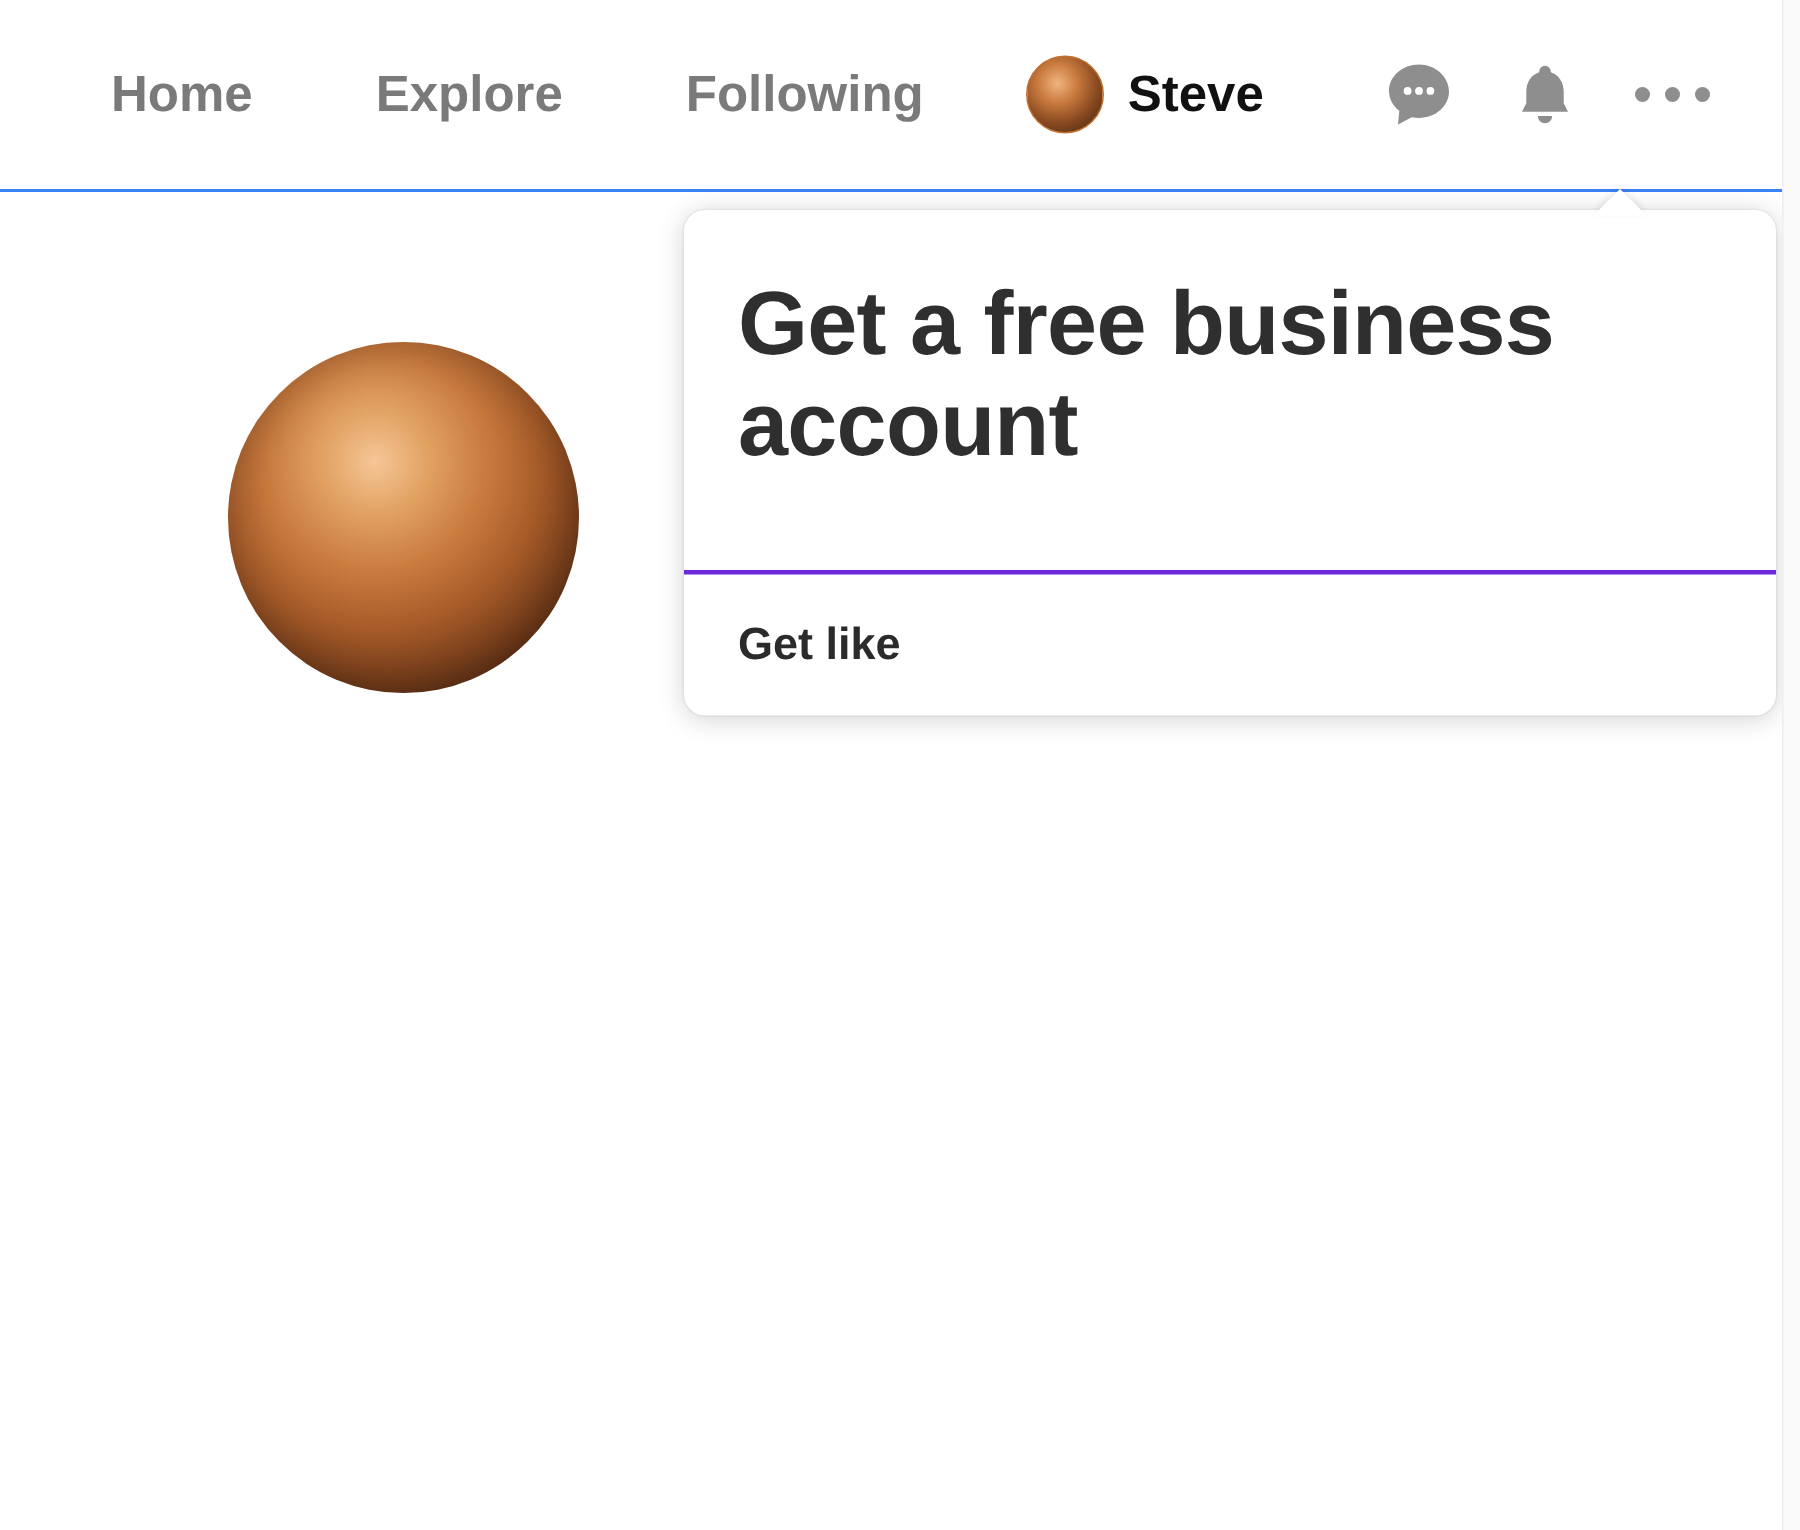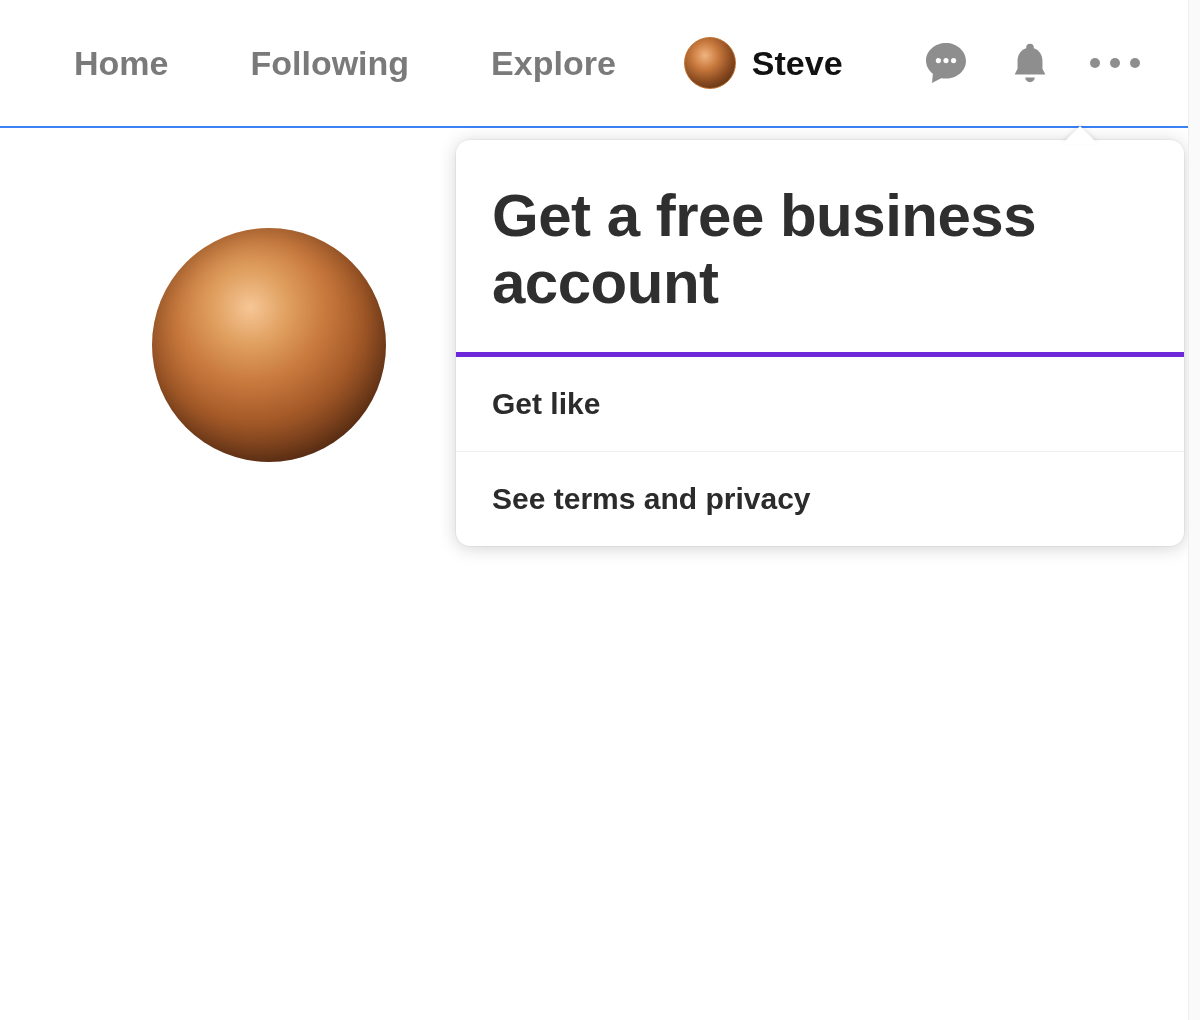--- a/index.html
+++ b/index.html
@@ -82,22 +82,22 @@
     position: absolute;
     top: -14px;
     right: 86px;
     width: 0; height: 0;
     border-left: 18px solid transparent;
     border-right: 18px solid transparent;
     border-bottom: 18px solid #fff;
     filter: drop-shadow(0 -2px 2px rgba(0,0,0,0.08));
   }
   .promo {
-    padding: 42px 36px 14px 36px;
-    border-bottom: 5px solid #6d28d9;
+    padding: 42px 36px 42px 36px;
+    border-bottom: 3px solid #6d28d9;
   }
   .promo-title {
     font-size: 60px;
     line-height: 1.12;
     font-weight: 800;
     color: #2f2f2f;
     letter-spacing: -0.5px;
     margin-bottom: 22px;
   }
   .promo-sub {
@@ -132,22 +132,22 @@
     width: 12px; height: 1020px;
     background: #fafafa;
     border-left: 1px solid #eee;
   }
 </style>
 </head>
 <body>
 
 <div class="topbar">
   <div class="nav-link">Home</div>
+  <div class="nav-link">Explore</div>
   <div class="nav-link">Following</div>
-  <div class="nav-link">Explore</div>
 
   <div class="profile-chip">
     <div class="avatar-sm"></div>
     <div class="profile-name">Steve</div>
   </div>
 
   <div class="icon-btn">
     <svg width="48" height="48" viewBox="0 0 24 24">
       <path class="icon-fill" d="M12 2C6.48 2 2 5.94 2 10.8c0 2.63 1.33 4.99 3.44 6.6L5 22l4.56-2.42c.78.15 1.59.22 2.44.22 5.52 0 10-3.94 10-8.8S17.52 2 12 2z"></path>
       <circle cx="8.2" cy="10.8" r="1.3" fill="#fff"></circle>
@@ -172,17 +172,16 @@
 </div>
 
 <div class="content">
   <div class="avatar-lg"></div>
 
   <div class="menu">
     <div class="promo">
       <div class="promo-title">Get a free business account</div>
     </div>
     <div class="menu-item">Get like</div>
-    <div class="menu-item">See terms and privacy</div>
   </div>
 </div>
 
 <div class="right-edge"></div>
 
 </body></html>

